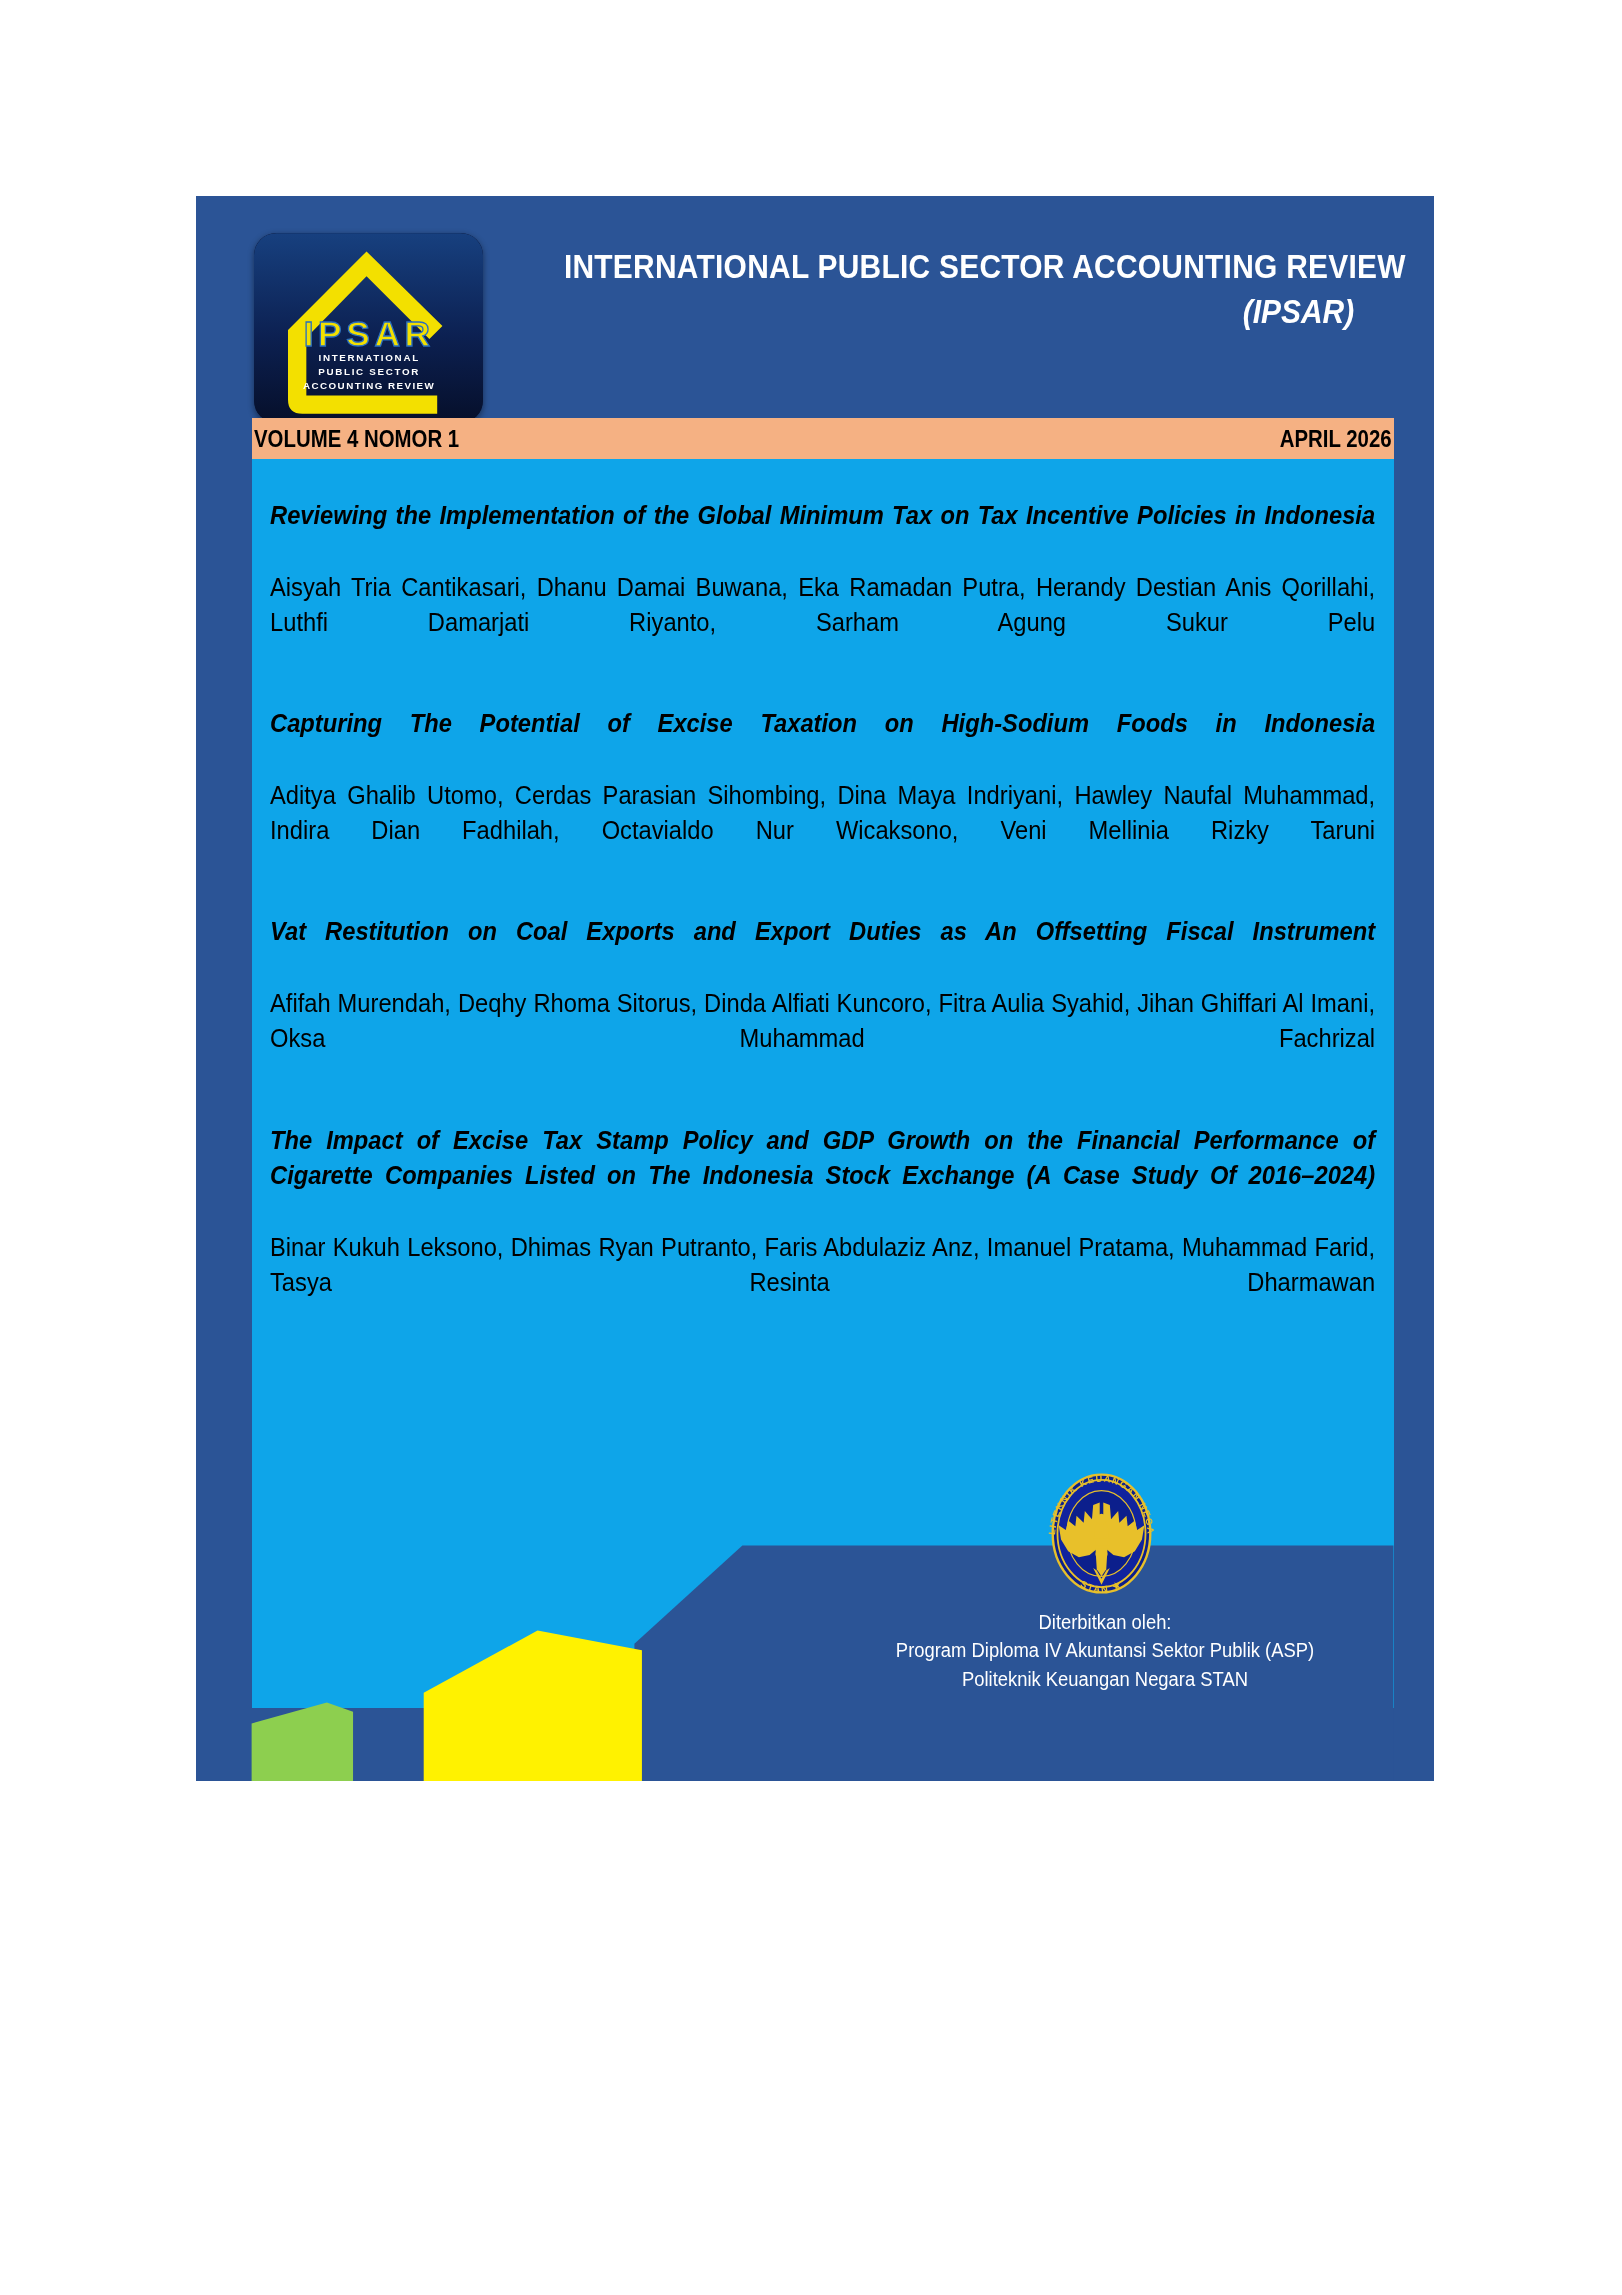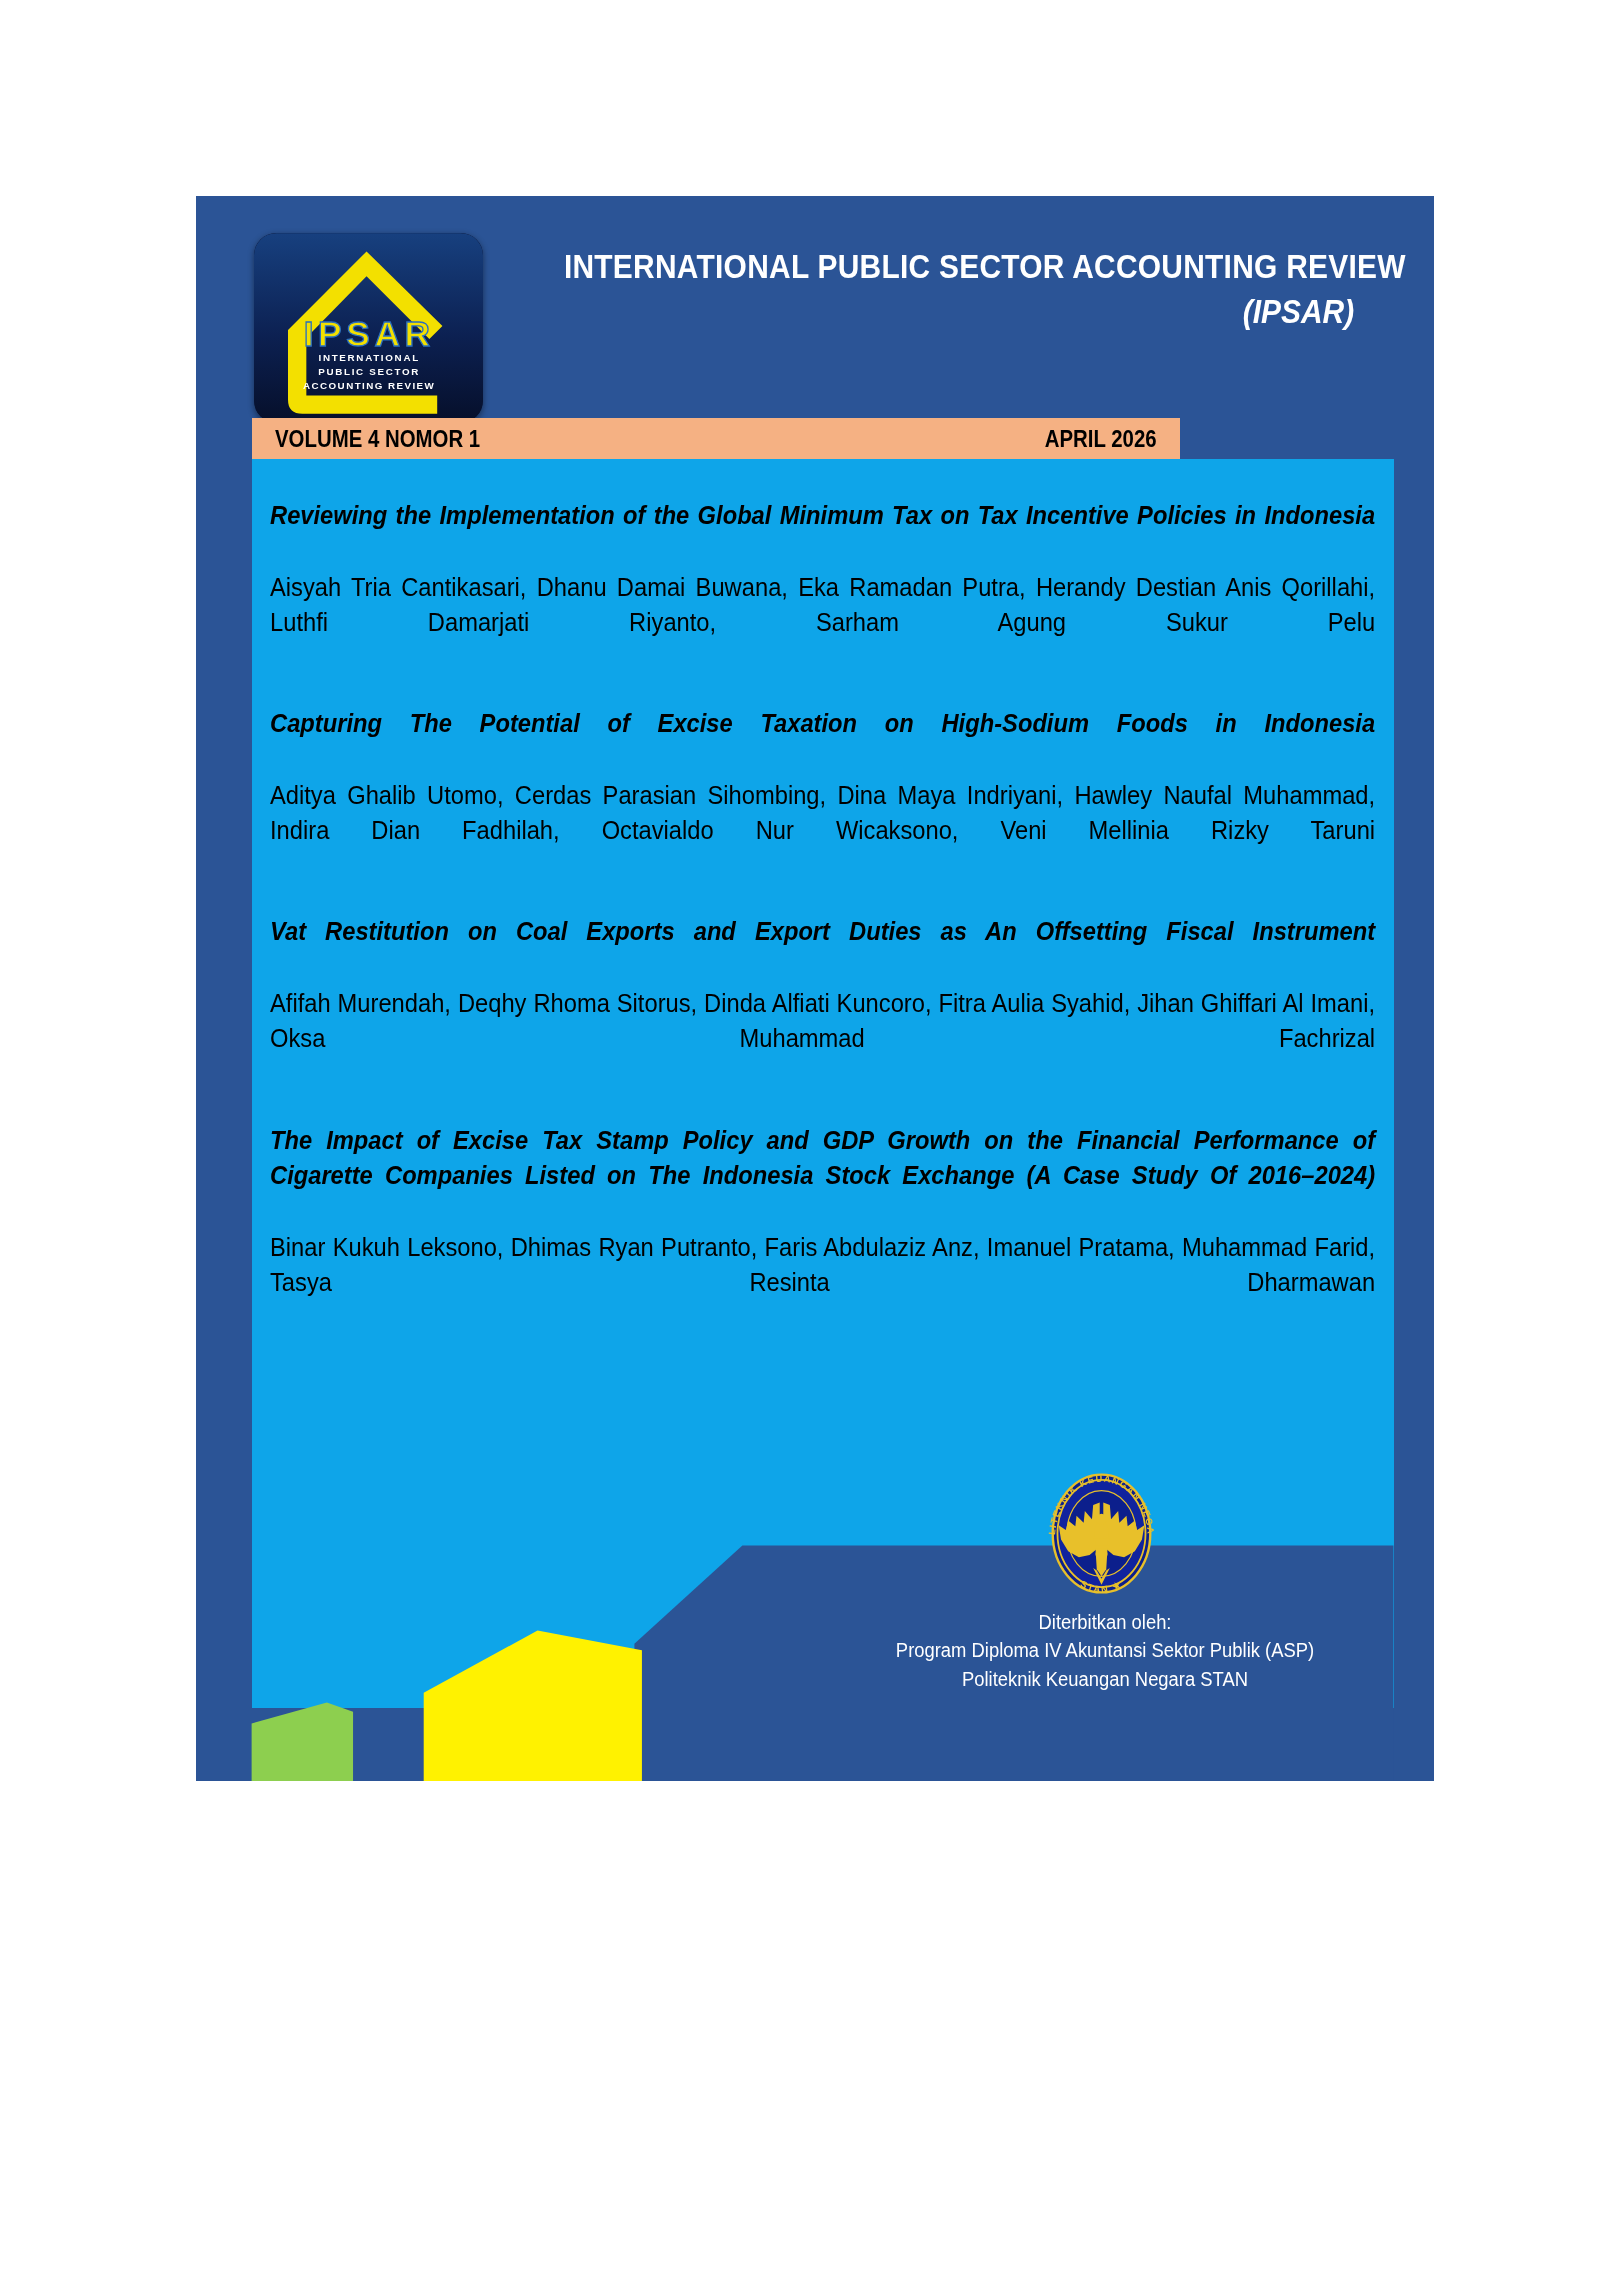--- a/index.html
+++ b/index.html
@@ -72,27 +72,27 @@
     transform: scaleX(.88);
     transform-origin: center;
     margin-top: 2.6px;
   }
 
   
   .volume-band {
     position: absolute;
     left: 56px;
     top: 222px;
-    width: 928px;
+    width: 1142px;
     height: 41px;
     background: #F5B183;
     display: flex;
     align-items: center;
     justify-content: space-between;
-    padding: 0 23px;
+    padding: 0 2px;
     box-sizing: border-box;
     color: #000000;
   }
   .volume-band span {
     font-size: 24px;
     font-weight: 700;
     transform: scaleX(.85);
     transform-origin: left center;
     white-space: nowrap;
   }

